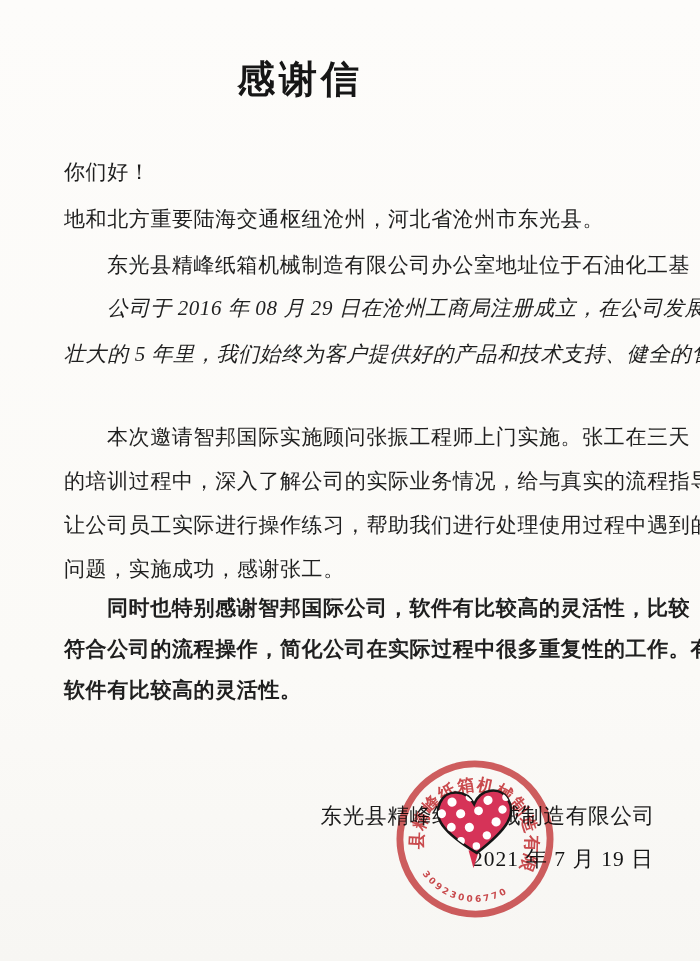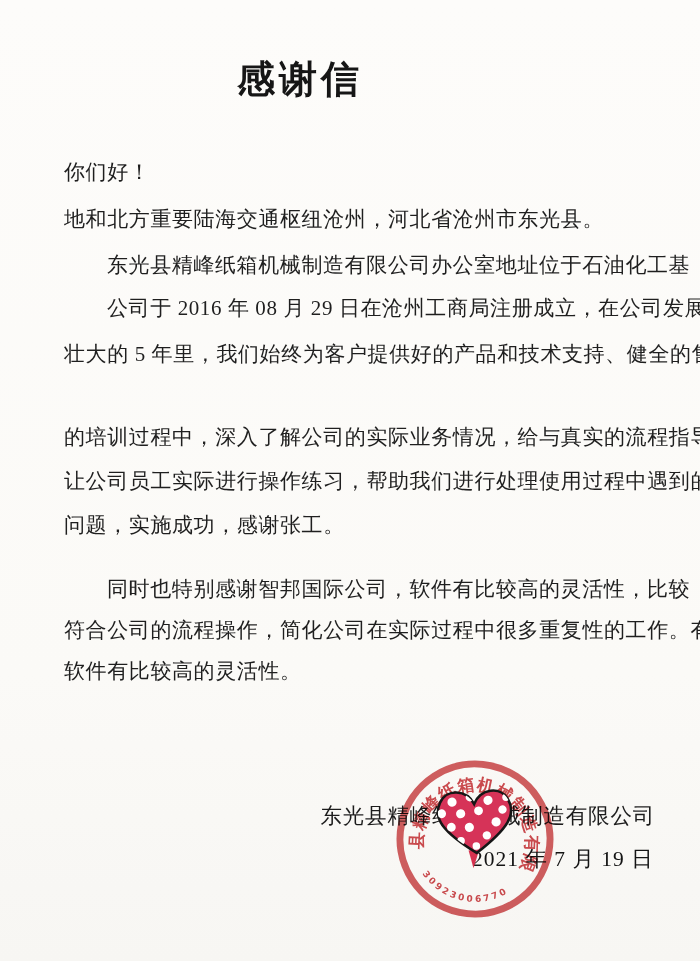--- a/index.html
+++ b/index.html
@@ -29,23 +29,23 @@
   .salutation{top:116px;}
   .greeting{top:160px;}
   .para{position:absolute;left:64px;width:592px;}
   .para .bodyline{
     font-size:21px;
     white-space:nowrap;
     letter-spacing:0.6px;
     color:#1f1f1f;
   }
   .p0{top:196px;} .p0 .bodyline{line-height:46px;}
-  .p1{top:285px;} .p1 .bodyline{line-height:46px;}
+  .p1{top:285px;font-style:italic;} .p1 .bodyline{line-height:46px;}
   .p2{top:415px;} .p2 .bodyline{line-height:44px;}
-  .p3{top:569px;} .p3 .bodyline{line-height:41px;}
+  .p3{top:588px;font-weight:bold;} .p3 .bodyline{line-height:41px;}
   .indent{padding-left:43px;}
   .signature{
     position:absolute;top:804px;right:45px;left:auto;
     font-size:21.5px;letter-spacing:0.8px;z-index:2;
     color:#1c1c1c;white-space:nowrap;
   }
   .date{
     position:absolute;top:847px;left:472px;
     font-size:21.5px;letter-spacing:1px;z-index:2;
     color:#141414;white-space:nowrap;
@@ -72,20 +72,21 @@
     <div class="bodyline">地和北方重要陆海交通枢纽沧州，河北省沧州市东光县。</div>
     <div class="bodyline indent">东光县精峰纸箱机械制造有限公司办公室地址位于石油化工基</div>
   </div>
 
   <div class="para p1">
     <div class="bodyline indent">公司于 2016 年 08 月 29 日在沧州工商局注册成立，在公司发展</div>
     <div class="bodyline">壮大的 5 年里，我们始终为客户提供好的产品和技术支持、健全的售</div>
   </div>
 
   <div class="para p2">
+    <div class="bodyline indent">本次邀请智邦国际实施顾问张振工程师上门实施。张工在三天</div>
     <div class="bodyline">的培训过程中，深入了解公司的实际业务情况，给与真实的流程指导，</div>
     <div class="bodyline">让公司员工实际进行操作练习，帮助我们进行处理使用过程中遇到的</div>
     <div class="bodyline">问题，实施成功，感谢张工。</div>
   </div>
 
   <div class="para p3">
     <div class="bodyline indent">同时也特别感谢智邦国际公司，软件有比较高的灵活性，比较</div>
     <div class="bodyline">符合公司的流程操作，简化公司在实际过程中很多重复性的工作。有</div>
     <div class="bodyline">软件有比较高的灵活性。</div>
   </div>

